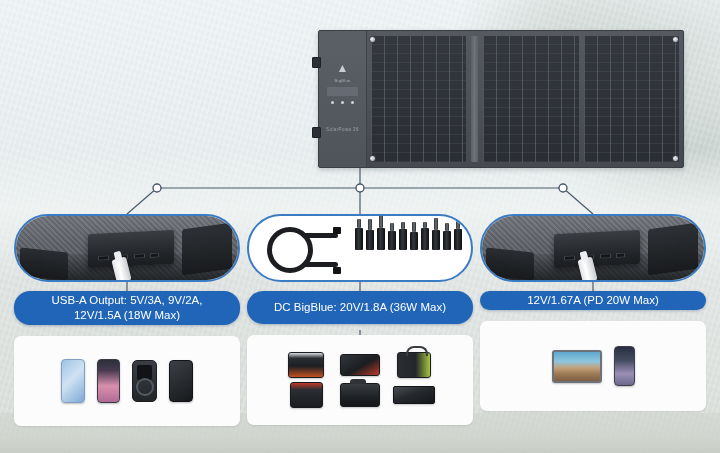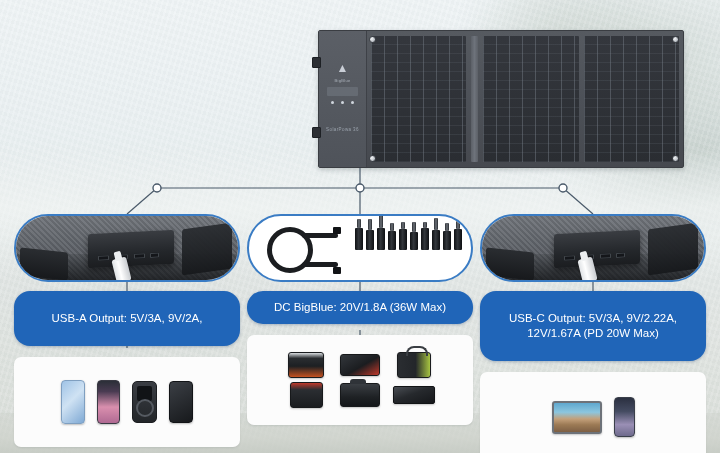--- a/index.html
+++ b/index.html
@@ -216,21 +216,21 @@
 
   
   .pill {
     margin: 9px auto 0;
     background: #2065b8;
     color: #fff;
     border-radius: 16px;
     text-align: center;
     font-size: 11.5px;
     line-height: 15px;
-    padding: 20px 10px;
+    padding: 2px 10px;
     box-shadow: 0 1px 3px rgba(25,60,105,.3);
   }
   .pill.one { padding: 9px 10px; }
 
   
   .dev-card {
     margin-top: 11px;
     height: 90px;
     background: #fcfcfc;
     border-radius: 7px;
@@ -337,20 +337,21 @@
     <div class="jbox">
         <i></i>
         <i></i>
         <i></i>
         <i></i>
       </div>
     <div class="wcable"></div>
   </div>
   <div class="pill">
     <div>USB-A Output: 5V/3A, 9V/2A,</div>
+    <div>12V/1.5A (18W Max)</div>
   </div>
   <div class="dev-card">
     <div class="dev-row">
       <div class="ph ph-blue"></div>
       <div class="ph ph-pink"></div>
       <div class="ph-mp3"></div>
       <div class="ph ph-bank"></div>
     </div>
   </div>
 </div>
@@ -415,21 +416,20 @@
     <div class="dkobj r"></div>
     <div class="jbox">
         <i></i>
         <i></i>
         <i></i>
         <i></i>
       </div>
     <div class="wcable"></div>
   </div>
   <div class="pill">
-    <div>USB-C Output: 5V/3A, 9V/2.22A,</div>
     <div>12V/1.67A (PD 20W Max)</div>
   </div>
   <div class="dev-card">
     <div class="dev-row">
       <div class="tablet"></div>
       <div class="ph-dark"></div>
     </div>
   </div>
 </div>
 

